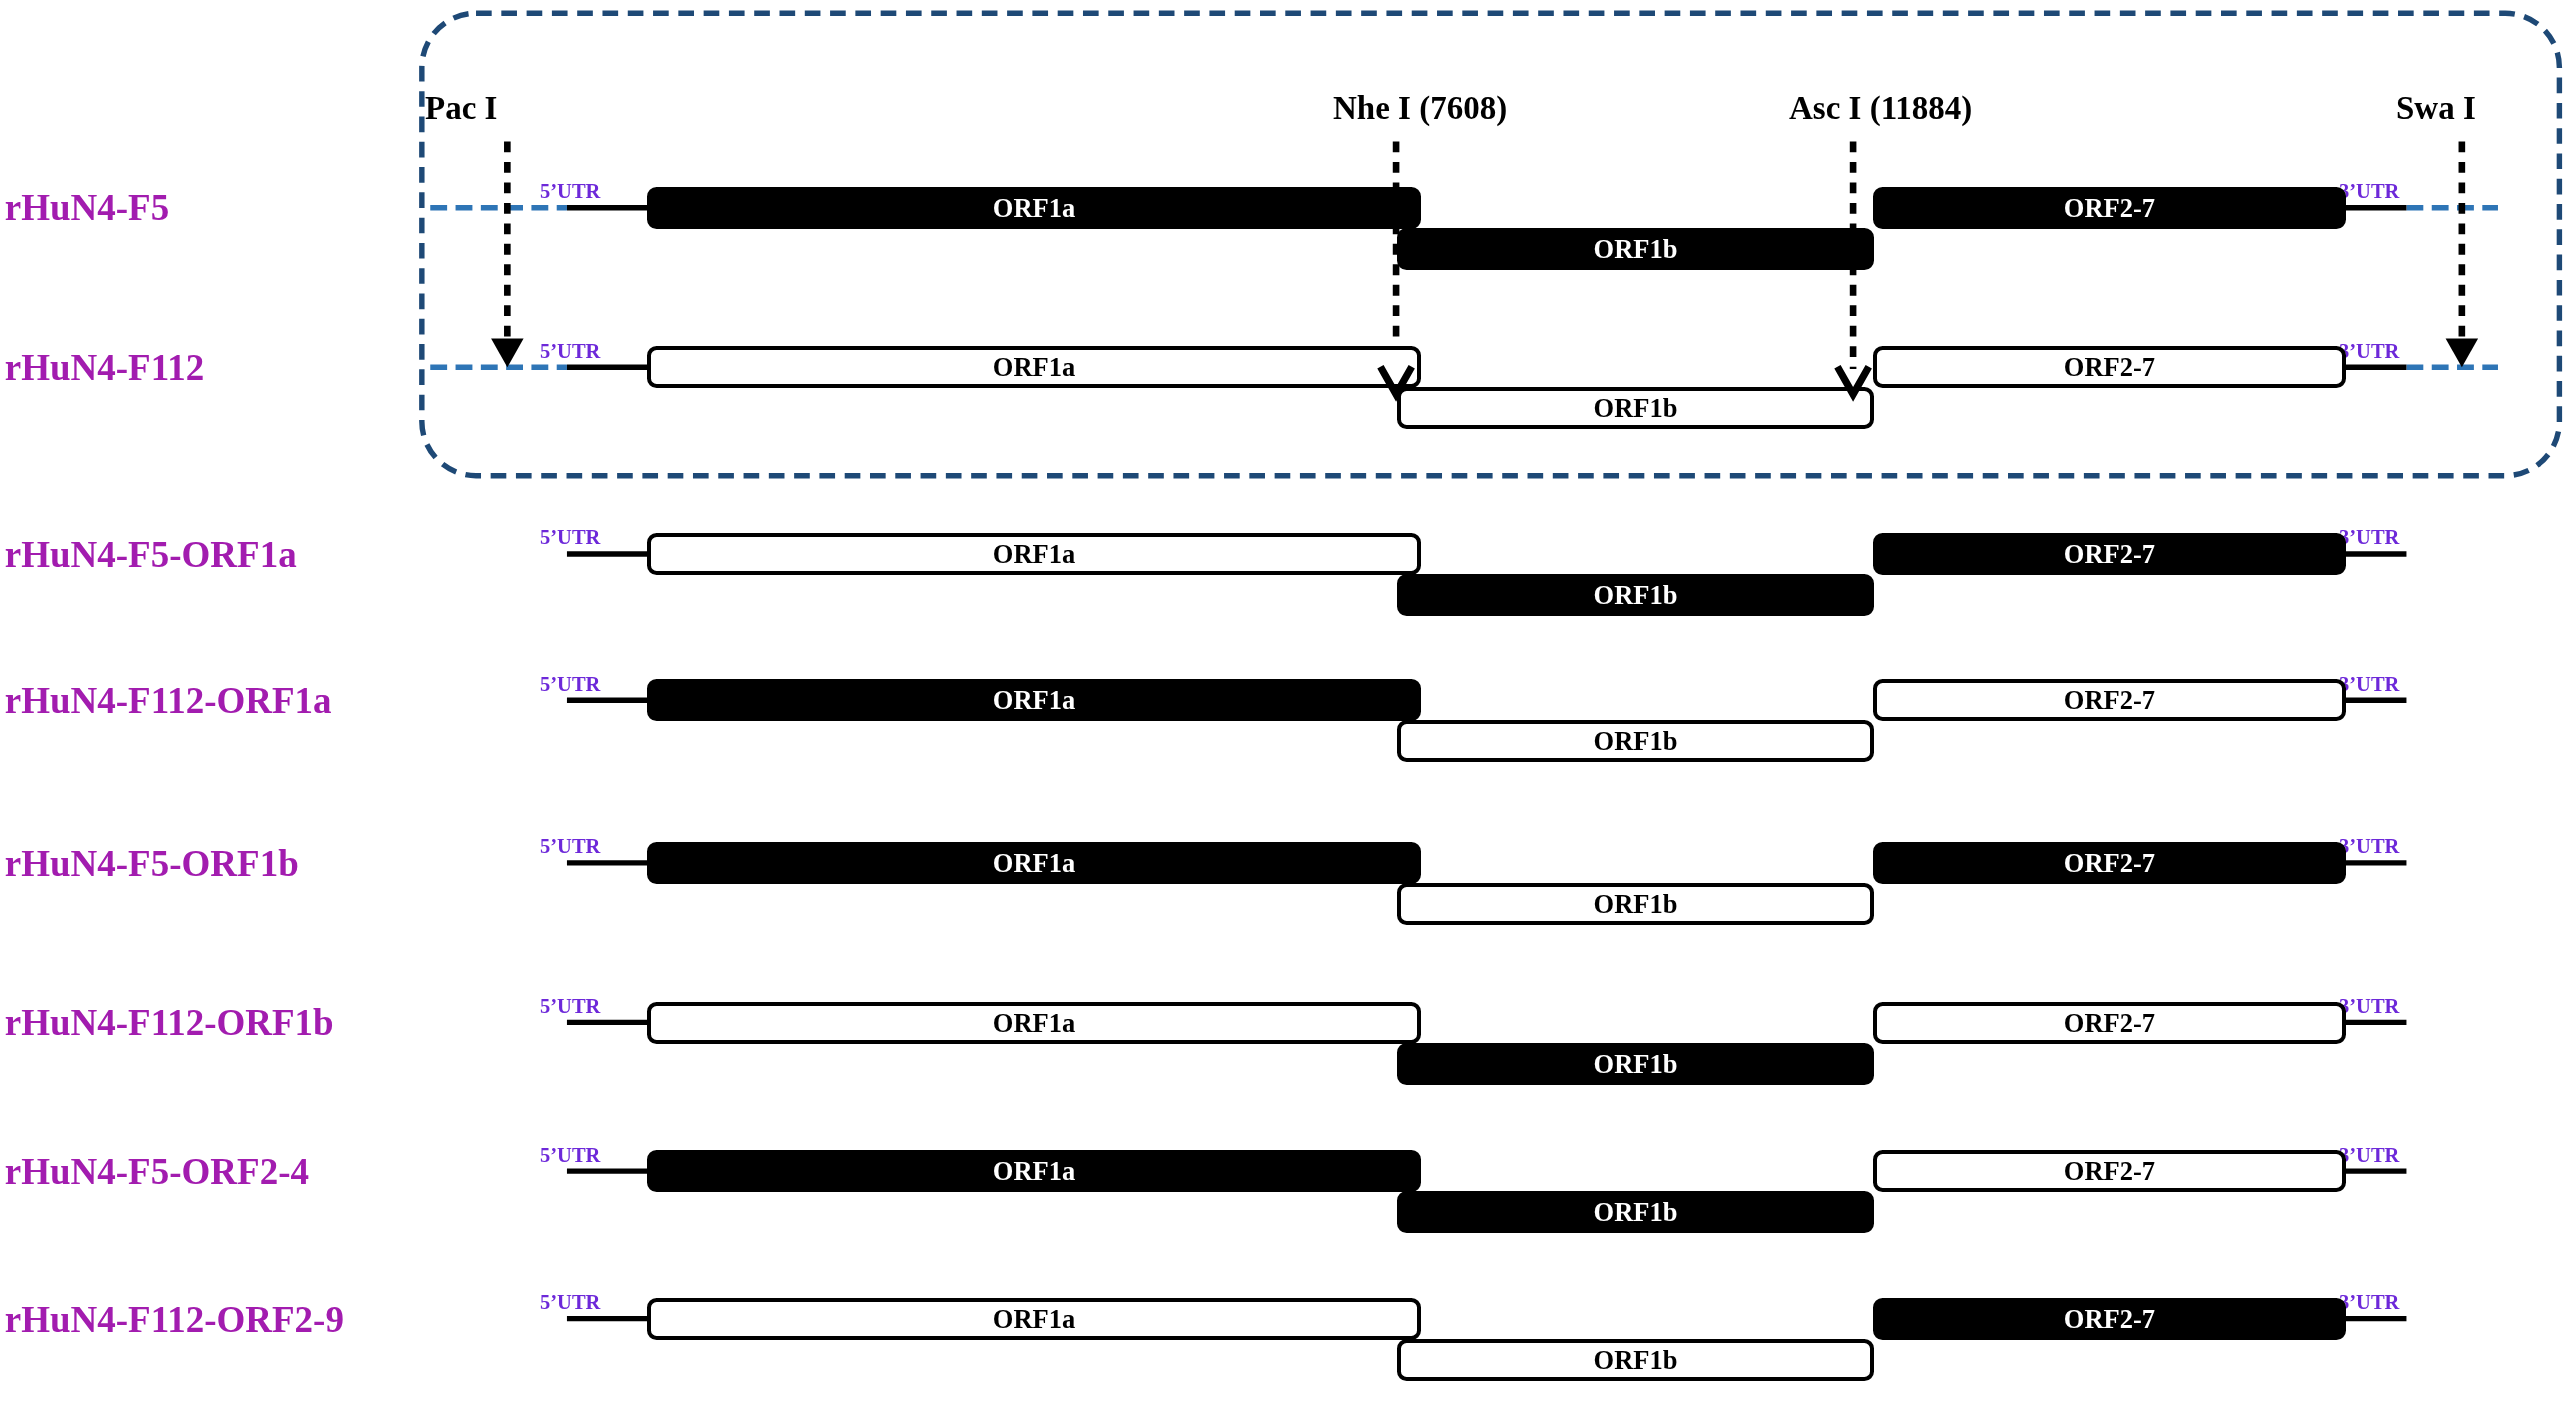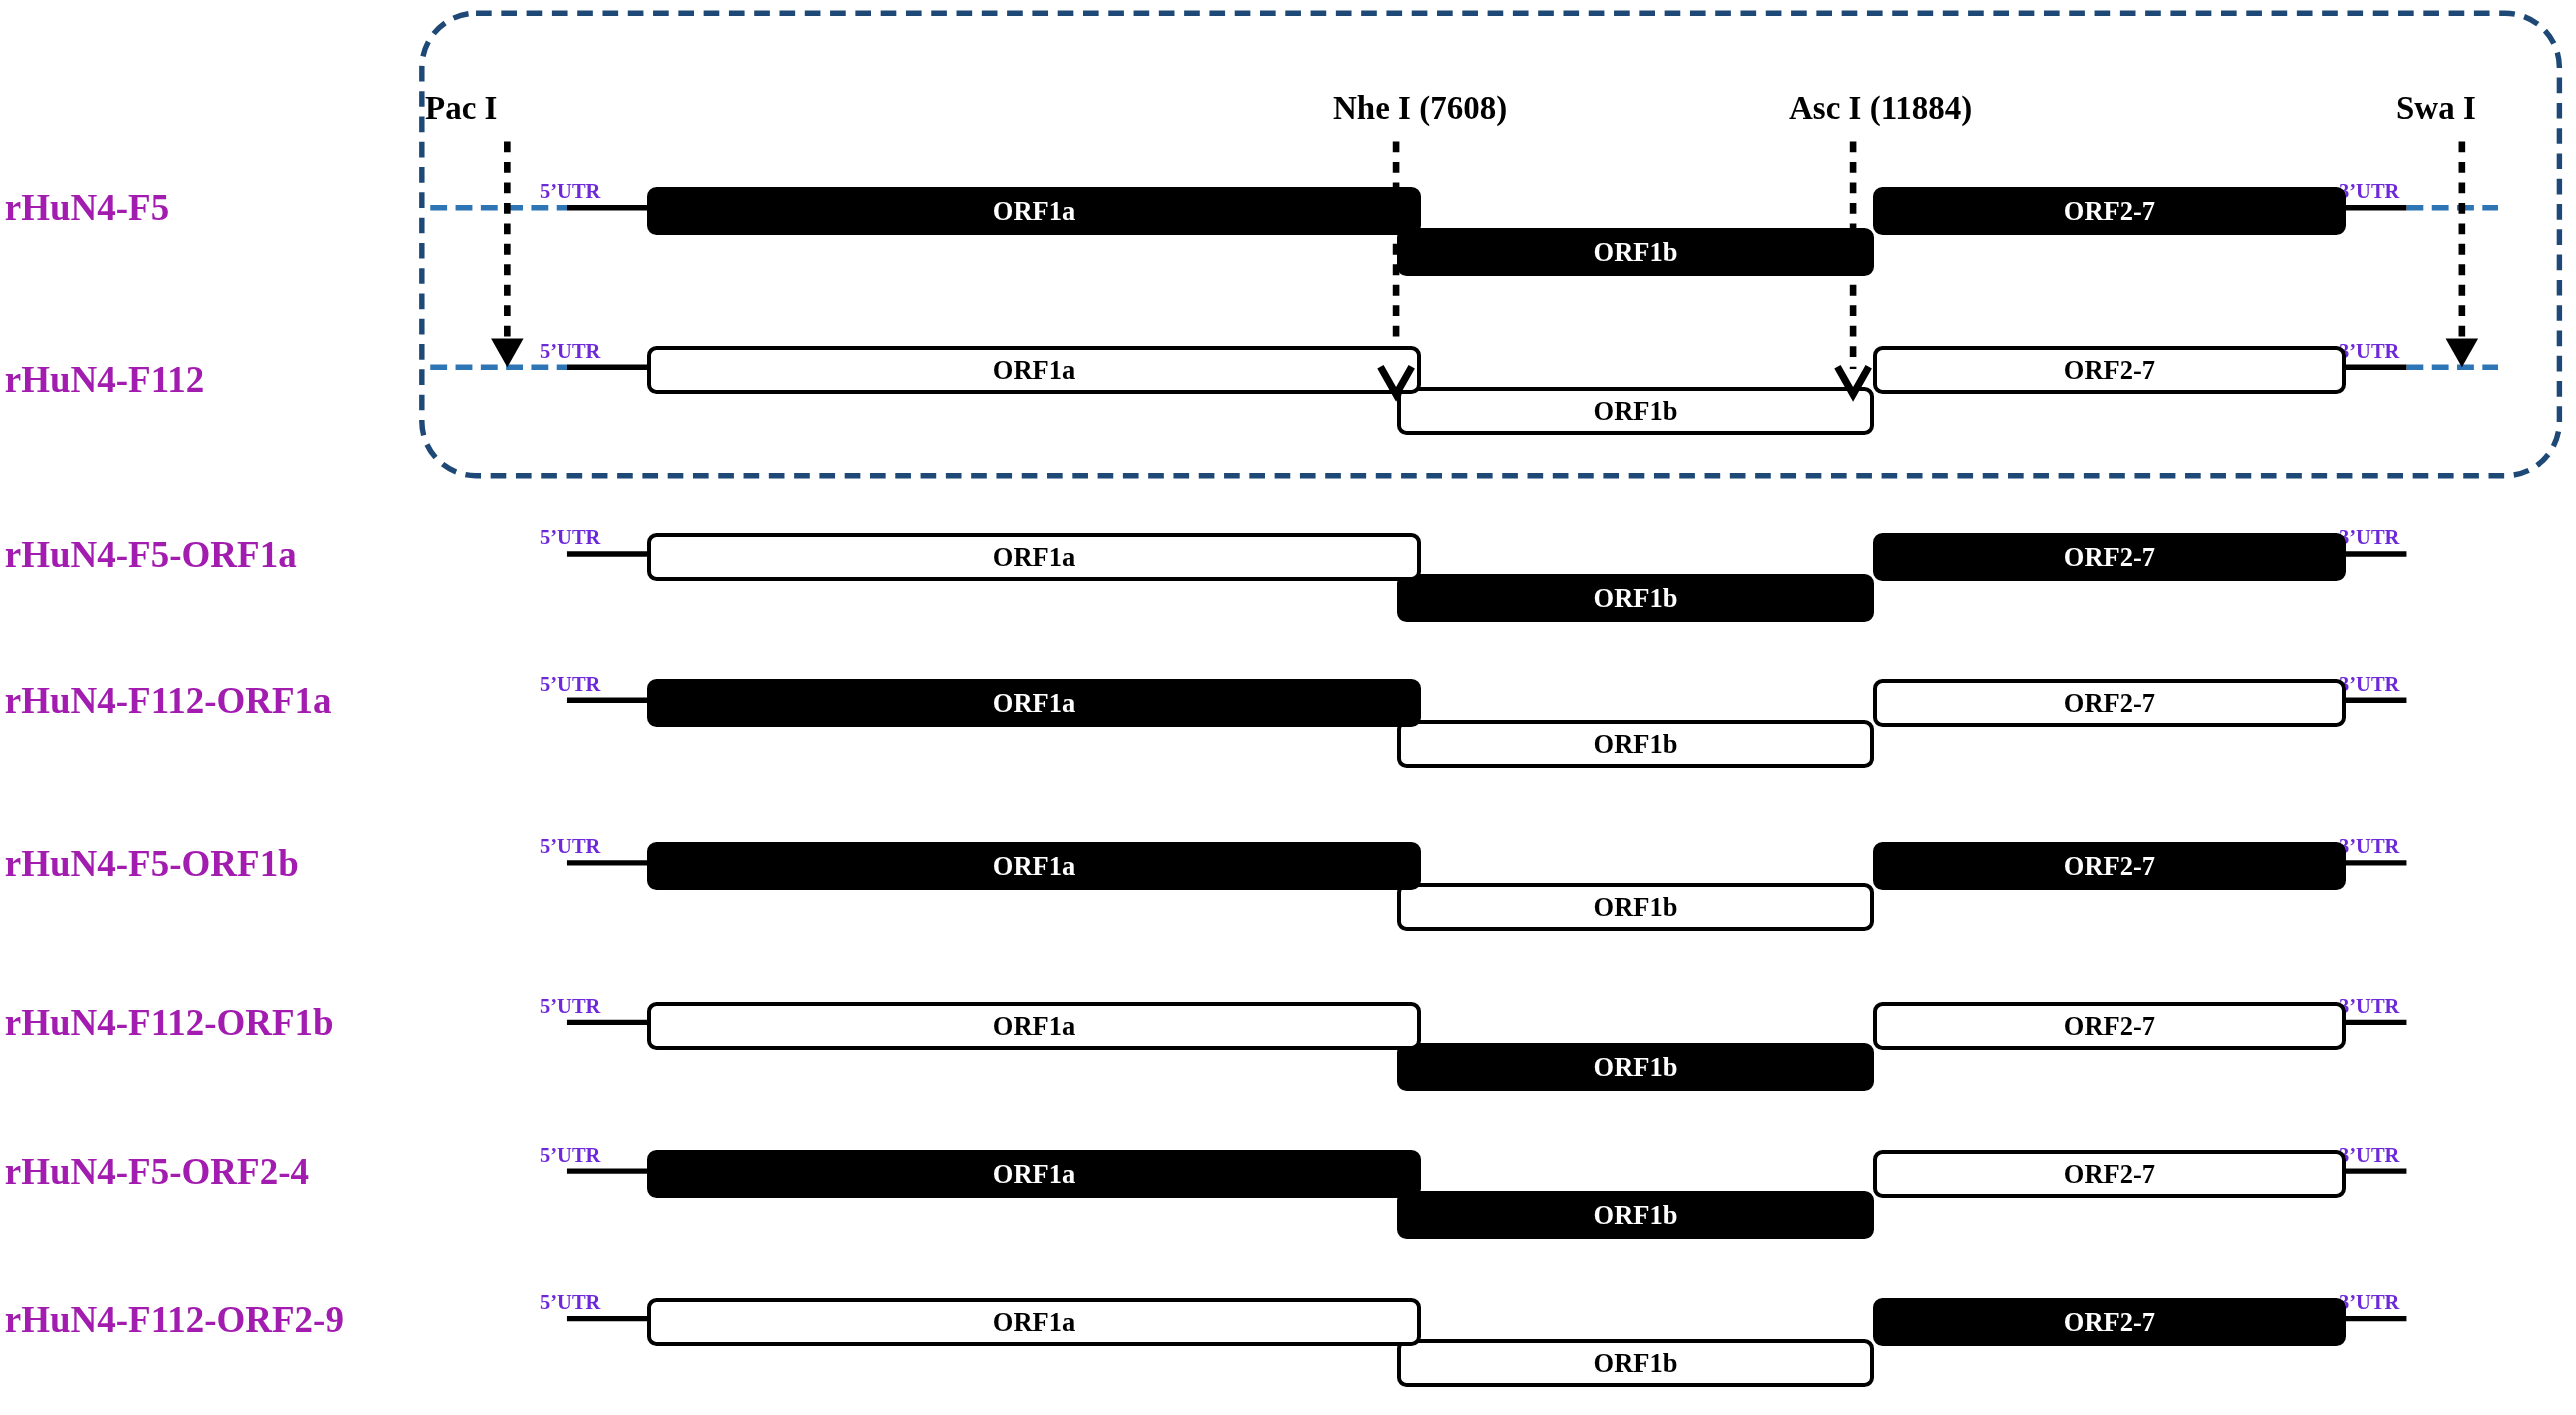--- a/index.html
+++ b/index.html
@@ -8,21 +8,21 @@
     font-family:"Liberation Serif", serif; overflow:hidden;
   }
   svg.layer { position:absolute; left:0; top:0; width:2576px; height:1415px; }
   #svg-lines  { z-index:1; }
   #svg-arrows { z-index:4; }
   .construct-label {
     position:absolute; z-index:2; height:41px; line-height:41px;
     font-weight:bold; font-size:37px; color:#a21caf; white-space:nowrap;
   }
   .box {
-    position:absolute; height:48px; box-sizing:border-box;
+    position:absolute; height:42px; box-sizing:border-box;
     border:4.8px solid #000; border-radius:9.6px;
     display:flex; align-items:center; justify-content:center;
   }
   .box.upper { z-index:3; }
   .box.lower { z-index:2; }
   .box.filled { background:#000000; color:#ffffff; }
   .box.open   { background:#ffffff; color:#000000; }
   .orf-label { font-weight:bold; font-size:26.5px; white-space:nowrap; }
   .utr-label {
     position:absolute; z-index:3; font-weight:bold; font-size:20.5px;
@@ -75,21 +75,21 @@
     <div class="utr-label" style="left: 2339px; top: 180px;">3’UTR</div>
     <div class="box upper filled" style="left: 647px; top: 187px; width: 774px;">
       <span class="orf-label">ORF1a</span>
     </div>
     <div class="box lower filled" style="left: 1397px; top: 228px; width: 477px;">
       <span class="orf-label">ORF1b</span>
     </div>
     <div class="box upper filled" style="left: 1873px; top: 187px; width: 473px;">
       <span class="orf-label">ORF2-7</span>
     </div>
-    <div class="construct-label" style="left: 4.8px; top: 347px; margin-top: 12px;">rHuN4-F112</div>
+    <div class="construct-label" style="left: 4.8px; top: 347px;">rHuN4-F112</div>
     <div class="utr-label" style="left: 540px; top: 340px;">5’UTR</div>
     <div class="utr-label" style="left: 2339px; top: 340px;">3’UTR</div>
     <div class="box upper open" style="left: 647px; top: 346px; width: 774px;">
       <span class="orf-label">ORF1a</span>
     </div>
     <div class="box lower open" style="left: 1397px; top: 387px; width: 477px;">
       <span class="orf-label">ORF1b</span>
     </div>
     <div class="box upper open" style="left: 1873px; top: 346px; width: 473px;">
       <span class="orf-label">ORF2-7</span>

